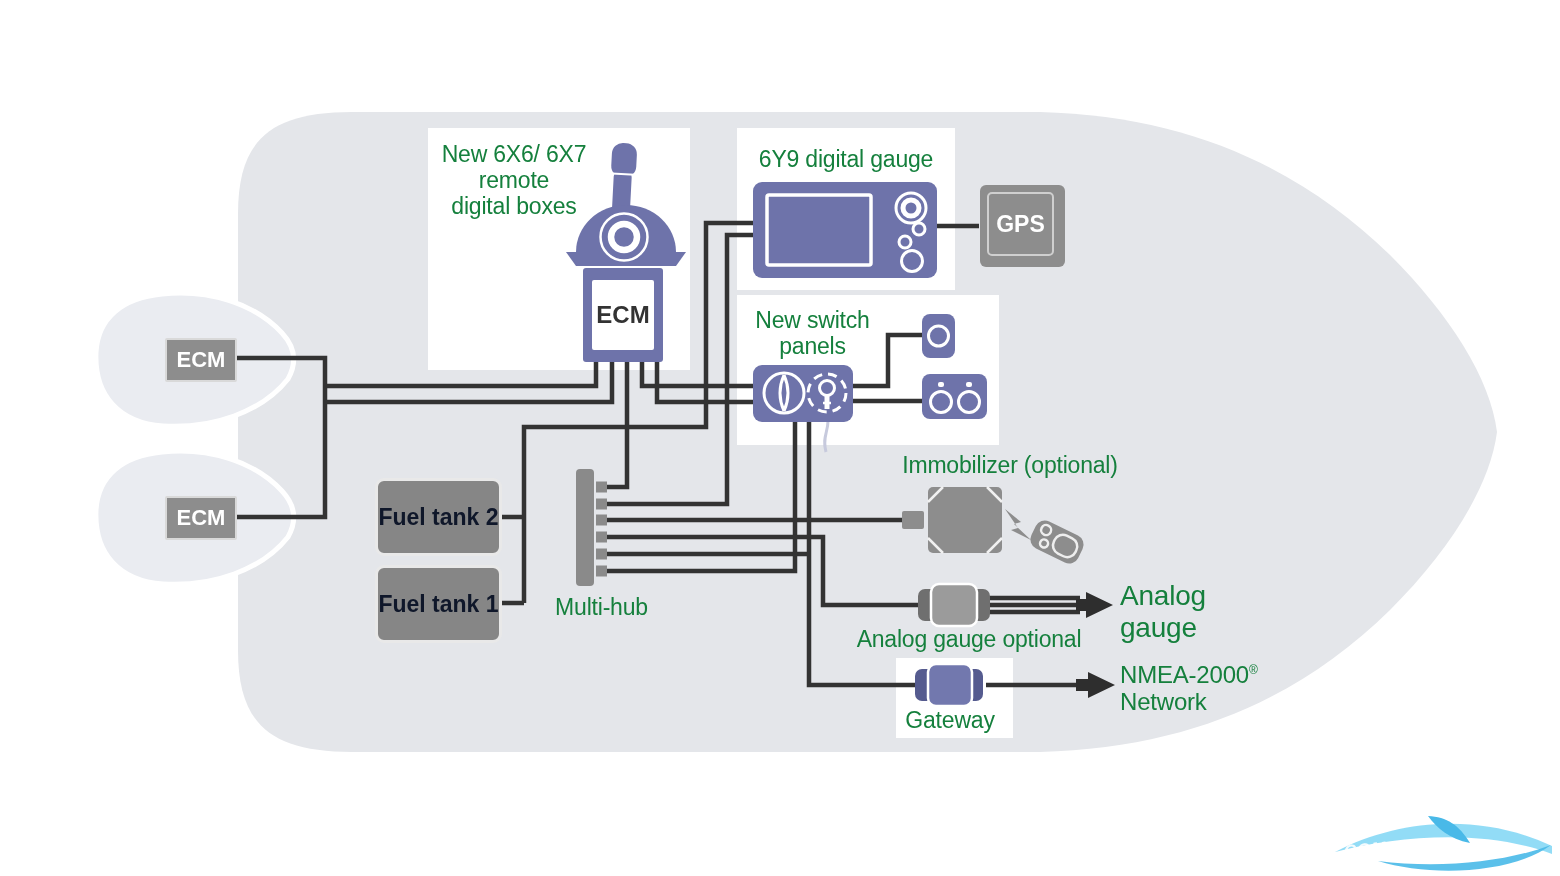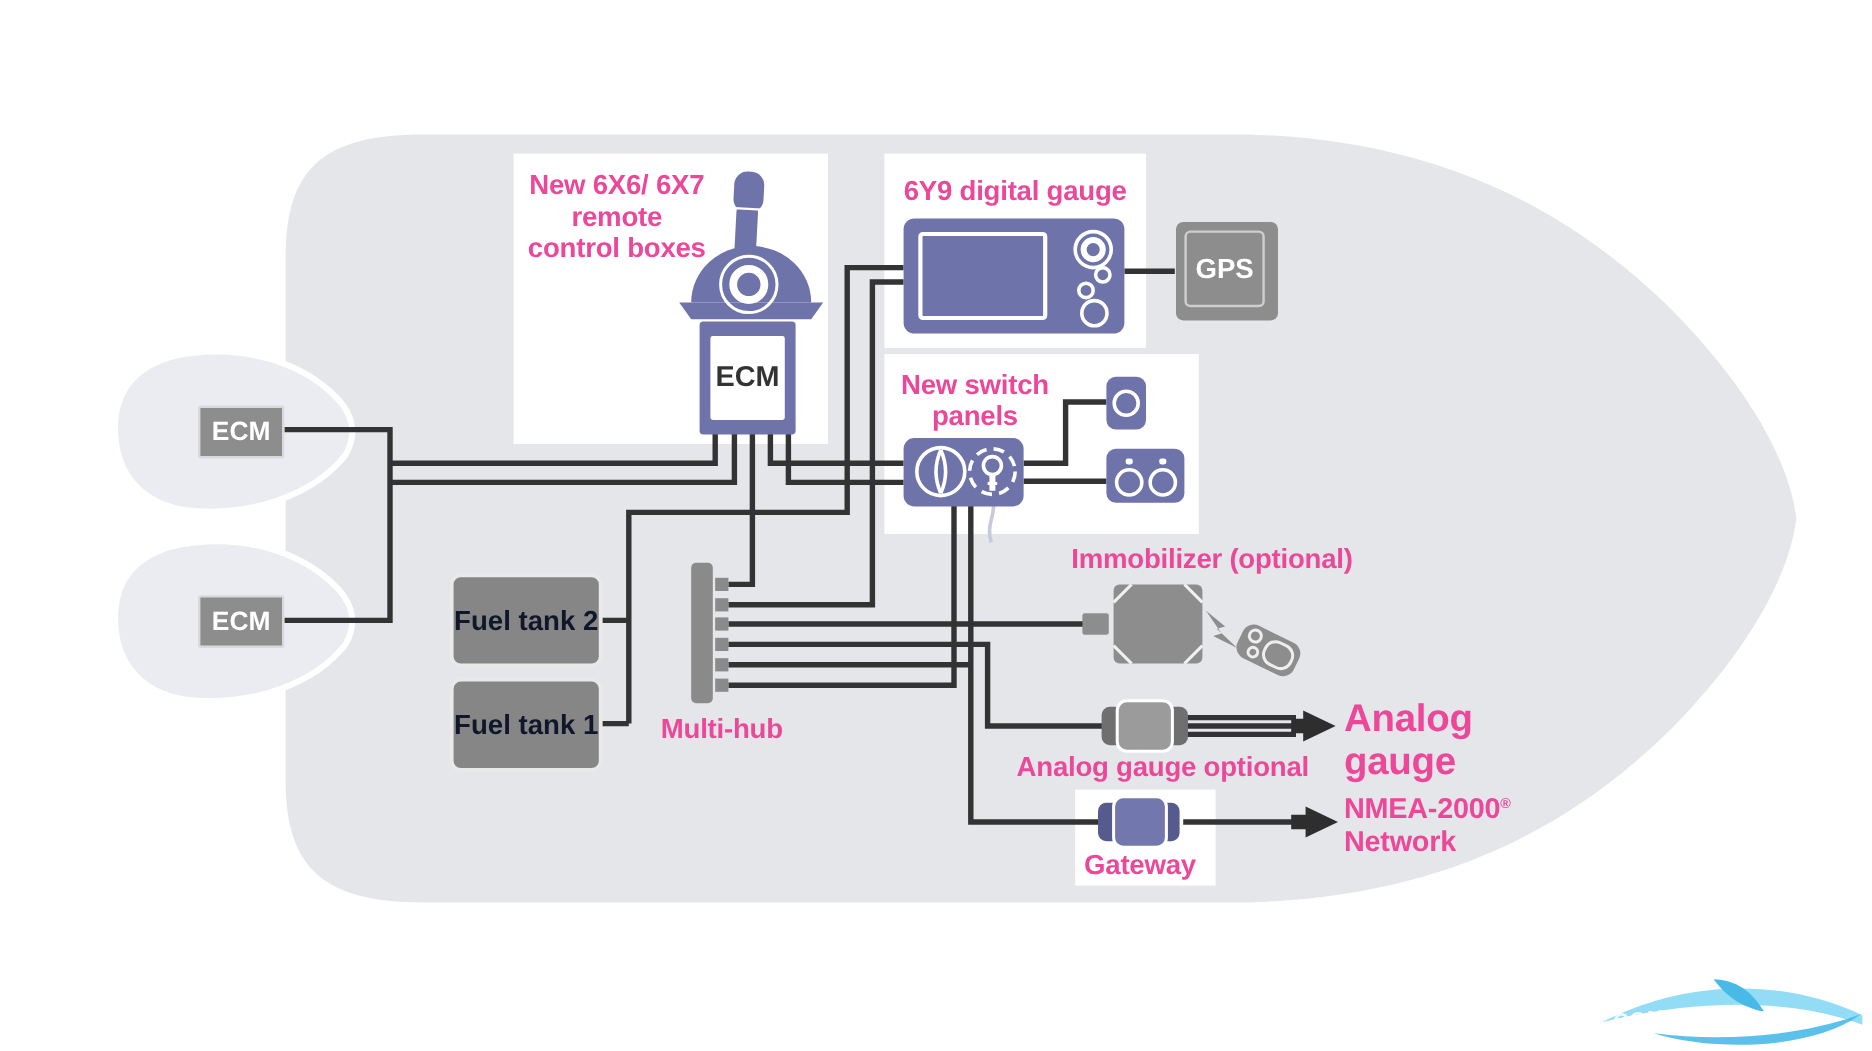--- a/index.html
+++ b/index.html
@@ -3,21 +3,21 @@
 <meta charset="utf-8">
 <style>
   html,body{margin:0;padding:0;background:#ffffff;}
   #stage{
     position:relative;width:1560px;height:876px;background:#ffffff;overflow:hidden;
     font-family:"Liberation Sans", sans-serif;
   }
   svg{position:absolute;left:0;top:0;}
   .panel{position:absolute;background:#ffffff;}
   .lbl{
-    position:absolute;font-weight:700;color:#ec4899;
+    position:absolute;font-weight:400;color:#15803d;
     font-size:23px;line-height:1.13;letter-spacing:-0.2px;white-space:nowrap;
   }
   .center{text-align:center;}
   .box{position:absolute;box-sizing:border-box;}
   .purple{background:#6e73aa;}
   .grayb{background:#8d8d8d;}
   .whitetxt{color:#ffffff;}
   .flexc{display:flex;align-items:center;justify-content:center;}
   .ecm-engine{
     width:72px;height:44px;background:#8d8d8d;border:2px solid #d9d9d9;
@@ -203,37 +203,37 @@
   <div class="box fueltank flexc" style="left:375px;top:478px;">
     <span>Fuel tank 2</span>
   </div>
   <div class="box fueltank flexc" style="left:375px;top:565px;">
     <span>Fuel tank 1</span>
   </div>
 
   <div class="lbl center" style="left:430px;top:141px;width:168px;">
     <div>New 6X6/ 6X7</div>
     <div>remote</div>
-    <div>control boxes</div>
+    <div>digital boxes</div>
   </div>
 
   <div class="lbl center" style="left:742px;top:146px;width:208px;">6Y9 digital gauge</div>
 
   <div class="lbl center" style="left:885px;top:452px;width:250px;">Immobilizer (optional)</div>
 
   <div class="lbl center" style="left:745px;top:307px;width:135px;">
     <div>New switch</div>
     <div>panels</div>
   </div>
 
   <div class="lbl center" style="left:544px;top:594px;width:115px;">Multi-hub</div>
 
   <div class="lbl center" style="left:838px;top:626px;width:262px;">Analog gauge optional</div>
 
-  <div class="lbl" style="left:1120px;top:580px;font-size:32px;">
+  <div class="lbl" style="left:1120px;top:580px;font-size:28px;">
     <div>Analog</div>
     <div>gauge</div>
   </div>
 
   <div class="lbl" style="left:1120px;top:661px;font-size:24px;">
     <div>
       <span>NMEA-2000</span><sup style="font-size:12px;">®</sup>
     </div>
     <div>Network</div>
   </div>

